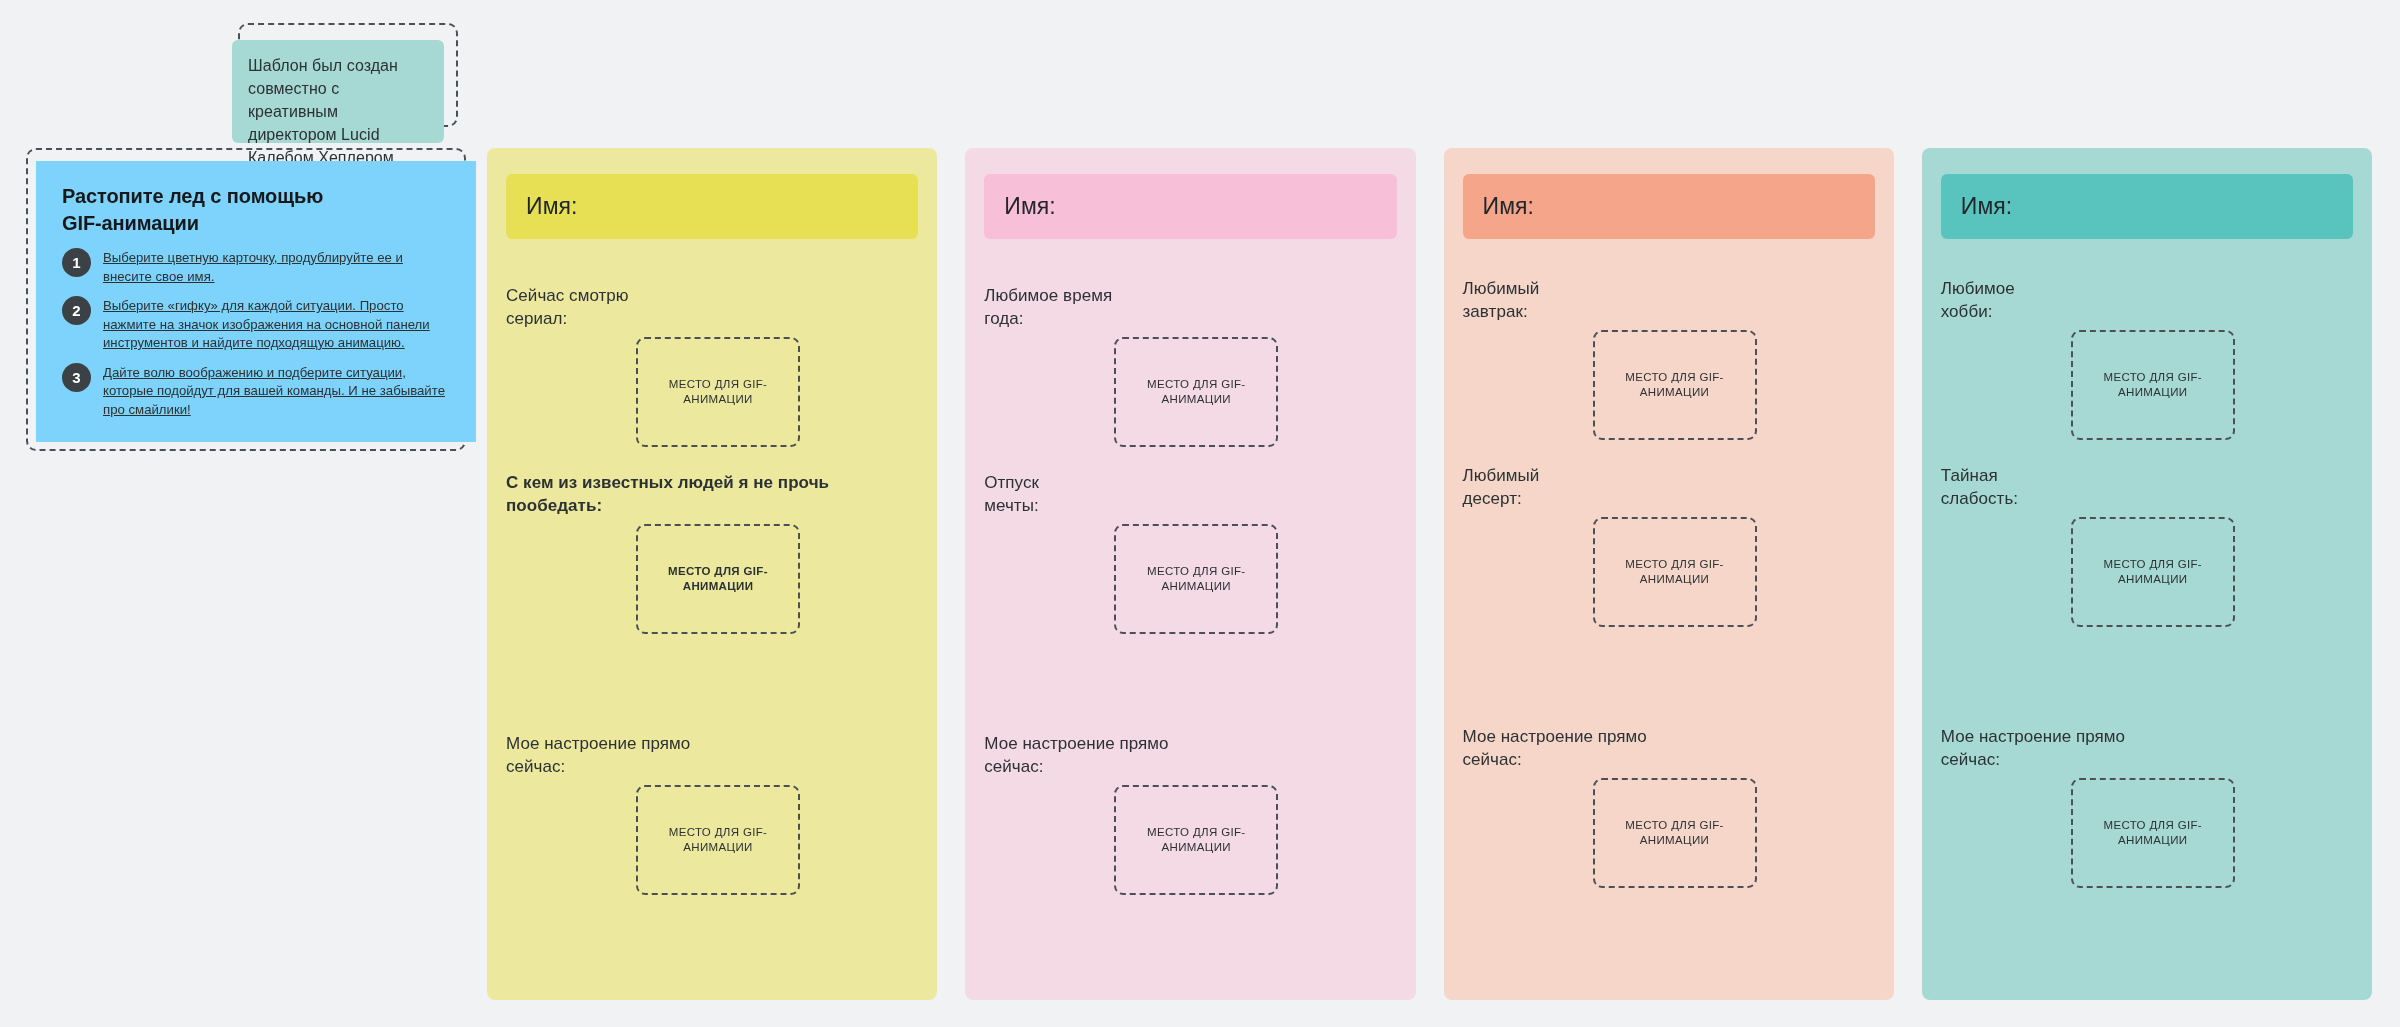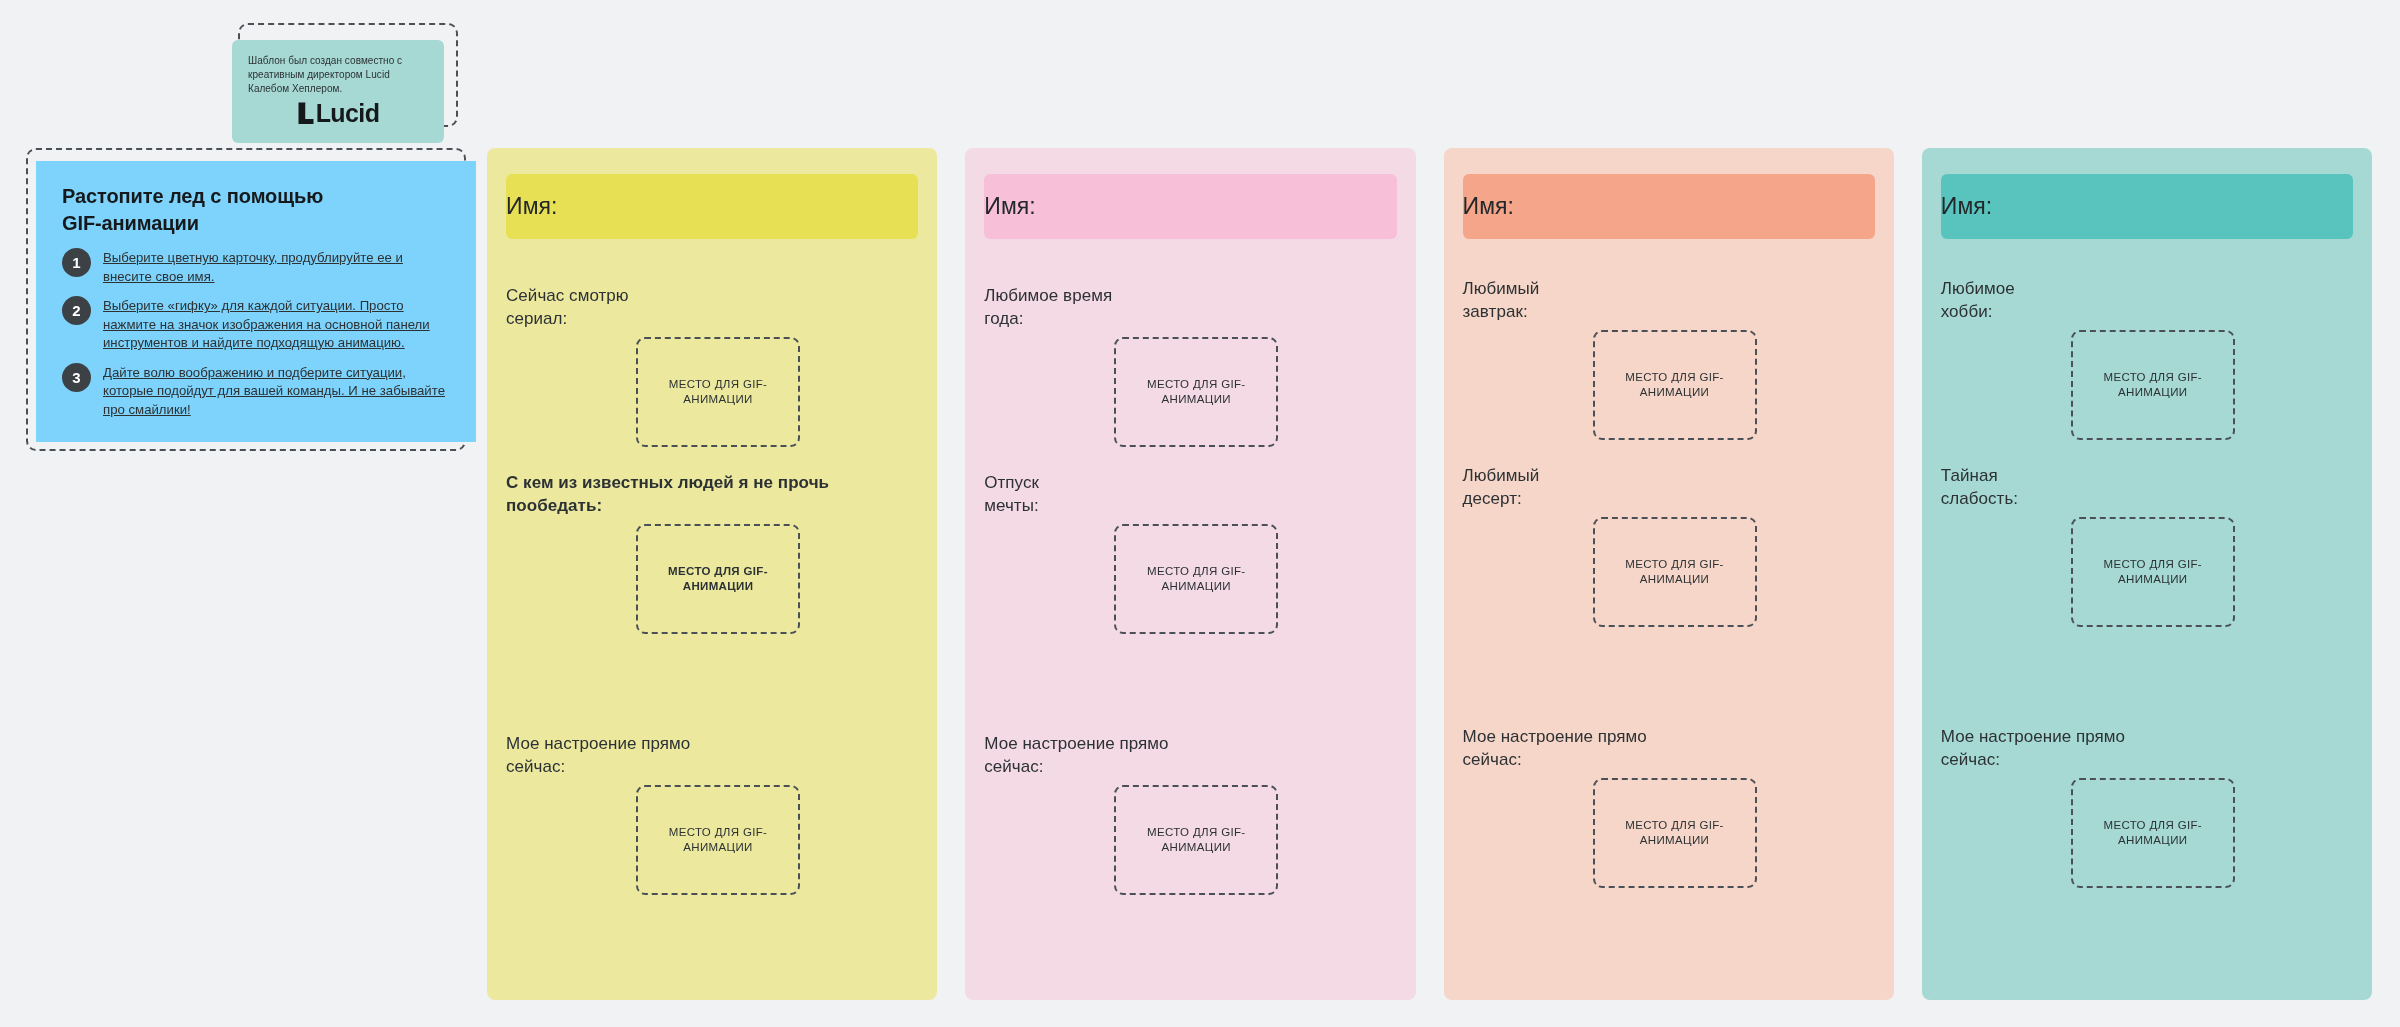--- a/index.html
+++ b/index.html
@@ -32,22 +32,22 @@
     left: -8px;
     top: 15px;
     width: 212px;
     height: 103px;
     background: #a6d9d4;
     border-radius: 6px;
     box-sizing: border-box;
     padding: 14px 16px 0 16px;
   }
   #credit-note-text {
-    font-size: 10px;
-    line-height: 14px;
+    font-size: 16px;
+    line-height: 23px;
     color: #2c3134;
     letter-spacing: 0.05px;
     white-space: pre-line;
   }
   #lucid-logo {
     display: flex;
     align-items: center;
     margin-top: 5px;
     justify-content: center;
   }
@@ -138,20 +138,21 @@
     box-sizing: border-box;
     padding: 26px 0 0 0;
     position: relative;
   }
   .name-band {
     margin: 0 19px;
     height: 65px;
     border-radius: 6px;
     display: flex;
     align-items: center;
+    padding-left: 20px;
     box-sizing: border-box;
   }
   .name-label {
     font-size: 23px;
     color: #222729;
     letter-spacing: 0.1px;
   }
   .prompt-block {
     margin: 0 19px;
     position: relative;

